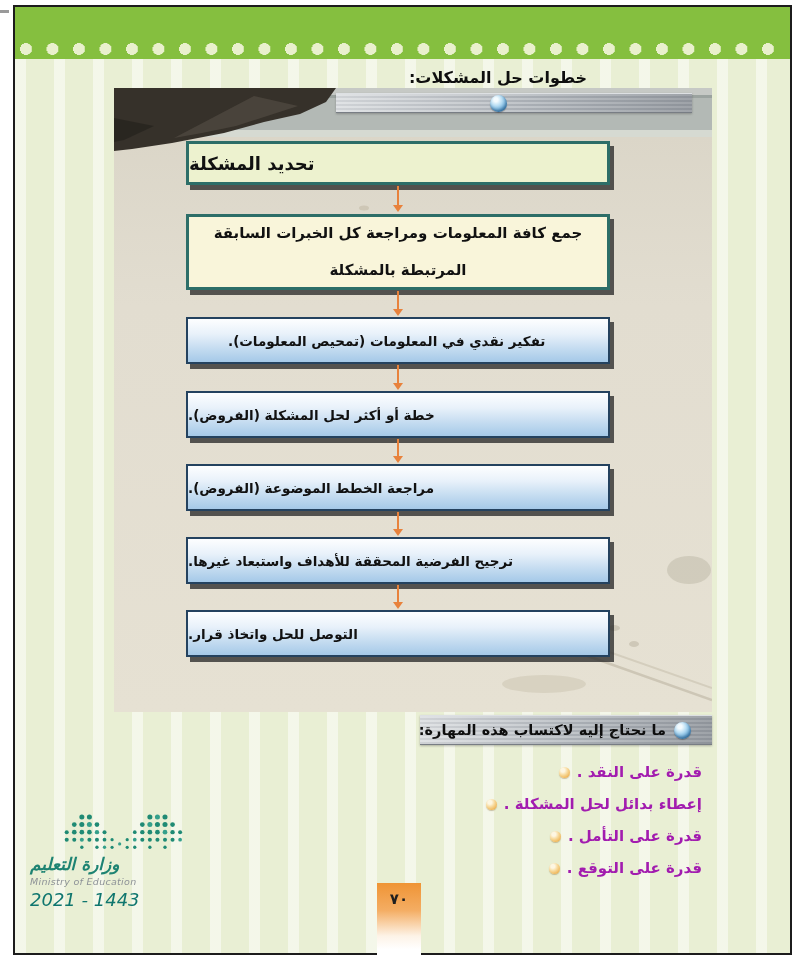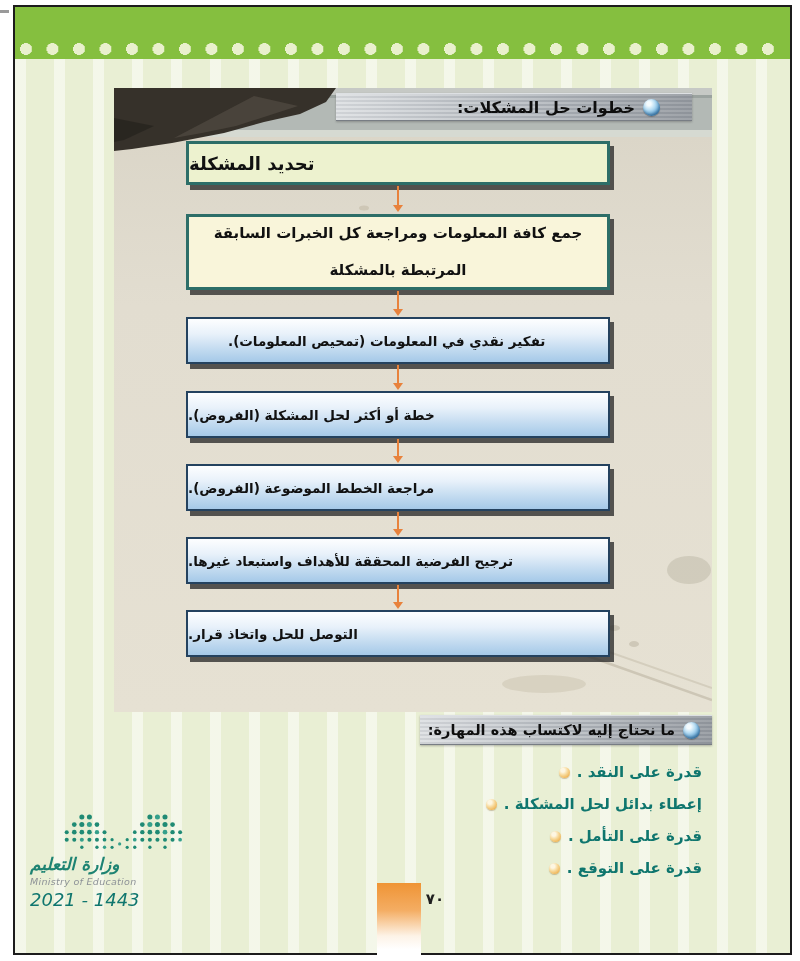--- a/index.html
+++ b/index.html
@@ -27,22 +27,22 @@
   
   .hbar{
     z-index:2;display:flex;align-items:center;justify-content:flex-end;gap:8px;
     background:
       linear-gradient(90deg,rgba(255,255,255,.40),rgba(130,136,143,.18) 55%,rgba(95,100,108,.42)),
       repeating-linear-gradient(180deg,#ccd0d4 0 2px,#b0b5bb 2px 4px);
     border-top:1px solid #dde0e3;border-bottom:1px solid #787d84;
     box-shadow:0 1px 2px rgba(60,60,60,.35);
   }
   .hbar .hlabel{font-weight:bold;color:#0e0e0e;white-space:nowrap;direction:rtl;}
-  #header1{left:336px;top:93px;width:356px;height:28px;padding-right:32px;box-sizing:border-box;font-size:16px;}
-  #header2{left:420px;top:715px;width:292px;height:30px;padding-right:12px;box-sizing:border-box;font-size:14.5px;}
+  #header1{left:336px;top:93px;width:356px;height:20px;padding-right:32px;box-sizing:border-box;font-size:16px;flex-direction:column;}
+  #header2{left:420px;top:715px;width:292px;height:30px;padding-right:21px;box-sizing:border-box;font-size:14.5px;}
   .sphere{width:17px;height:17px;border-radius:50%;flex:0 0 auto;
     background:radial-gradient(circle at 35% 28%,#f4fbfe 0 12%,#b5dcf3 38%,#63a7d7 72%,#3e7dad 100%);
     box-shadow:inset -1px -2px 3px rgba(25,70,110,.55),0 1px 1px rgba(50,50,50,.4);}
 
   
   .fc-box{
     left:186px;width:424px;z-index:2;box-sizing:border-box;
     display:flex;align-items:center;justify-content:flex-end;text-align:center;
     font-weight:bold;color:#111;direction:rtl;
     box-shadow:4px 5px 0 rgba(42,42,42,.78);
@@ -62,37 +62,37 @@
   .arrow{left:391px;width:14px;z-index:2;}
   .arrow .stem{width:2px;height:calc(100% - 7px);margin:0 auto;background:#e8823c;}
   .arrow::after{content:"";position:absolute;bottom:0;left:2px;
     border-left:5px solid transparent;border-right:5px solid transparent;border-top:7px solid #e8823c;}
   #arr1{top:186px;height:26px;} #arr2{top:291px;height:25px;} #arr3{top:365px;height:25px;}
   #arr4{top:439px;height:24px;} #arr5{top:512px;height:24px;} #arr6{top:585px;height:24px;}
 
   
   .skills{left:380px;top:756px;width:322px;z-index:2;}
   .skill-item{height:32px;display:flex;align-items:center;justify-content:flex-end;gap:7px;}
-  .skill-text{font-weight:bold;font-size:15px;color:#0f766e;direction:rtl;white-space:nowrap;}
+  .skill-text{font-weight:bold;font-size:15px;color:#a21caf;direction:rtl;white-space:nowrap;}
   .bullet{width:11px;height:11px;border-radius:50%;flex:0 0 auto;
     background:radial-gradient(circle at 35% 30%,#fdf6e2 0 18%,#f7d99b 45%,#eeb150 80%,#dd9630 100%);
     box-shadow:0 1px 1px rgba(120,90,30,.35);}
 
   
   .logo{left:30px;top:810px;width:170px;z-index:2;font-style:italic;}
   .logo-dots{position:absolute;left:28px;top:2px;}
   .logo-ar{position:absolute;left:0;top:44px;font-size:17px;font-weight:bold;color:#1d8372;direction:rtl;white-space:nowrap;}
   .logo-en{position:absolute;left:0;top:66px;font-size:9.5px;color:#8d9297;letter-spacing:.3px;white-space:nowrap;}
   .logo-year{position:absolute;left:0;top:79px;font-size:18px;color:#0f766e;white-space:nowrap;}
 
   
   .pagenum-box{left:377px;top:883px;width:44px;height:78px;z-index:5;
     background:linear-gradient(180deg,#ef9435 0%,#f4ad63 35%,#fdf3e7 68%,#ffffff 85%);}
   .pagenum{position:absolute;top:7px;left:0;width:100%;text-align:center;
-    font-size:15px;font-weight:bold;color:#1f1f1f;padding-left:36px;}
+    font-size:15px;font-weight:bold;color:#1f1f1f;}
 </style>
 </head>
 <body>
 
 <div class="abs crop-tick"></div>
 <div class="abs stripes"></div>
 <div class="abs top-band">
   <div class="dots-row"></div>
 </div>
 

